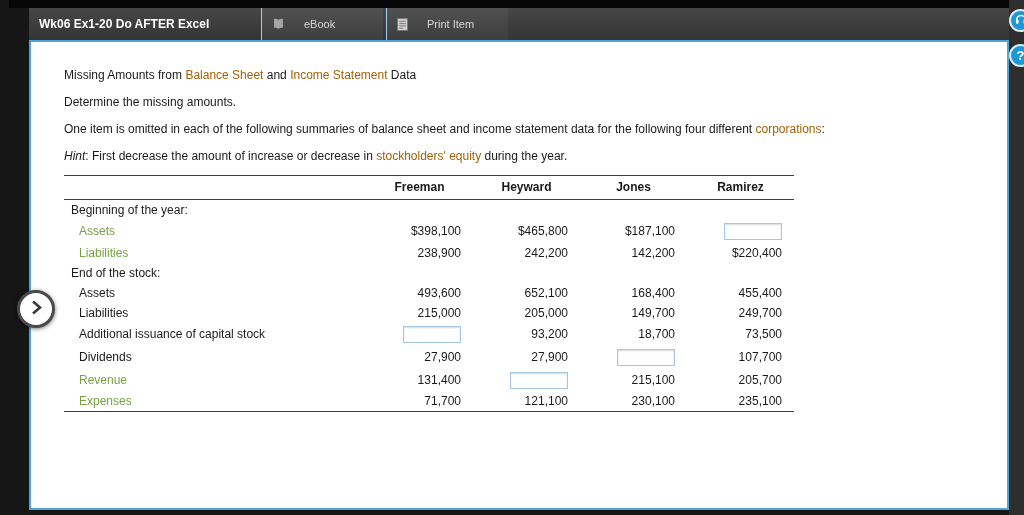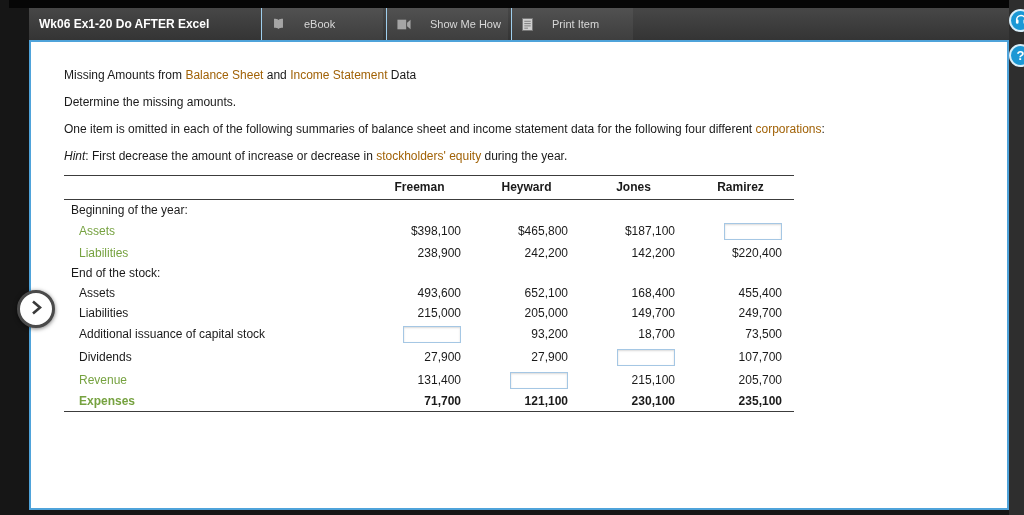--- a/index.html
+++ b/index.html
@@ -50,21 +50,21 @@
     background: #ffffff; border: 2px solid #4fa3da;
   }
   .content { padding: 25px 0 0 33px; font-size: 12px; color: #1a1a1a; }
   p.line { margin: 0 0 11px 0; line-height: 16px; }
   .green { color: #a16207; text-decoration: none; cursor: pointer; }
   .italic { font-style: italic; }
 
   
   table.amounts { border-collapse: collapse; margin-top: 7px; width: 730px; table-layout: fixed; }
   .amounts thead tr { border-top: 1px solid #3c3c3c; border-bottom: 1px solid #3c3c3c; }
-  .amounts tbody tr.last { border-bottom: 1px solid #3c3c3c; font-weight: bold; }
+  .amounts tbody tr.last { border-bottom: 1px solid #3c3c3c; }
   .amounts th { font-weight: bold; font-size: 12px; padding: 4px 0 5px 0; }
   .amounts th.lbl { width: 302px; }
   .amounts th.col { width: 107px; text-align: center; }
   .amounts td { height: 20px; font-size: 12px; vertical-align: middle; }
   .row-label { padding-left: 15px; white-space: nowrap; }
   .row-label.section { padding-left: 7px; }
   .row-label.green { color: #76a240; cursor: pointer; }
   .cell { text-align: right; padding-right: 12px; white-space: nowrap; }
   .cell-input {
     width: 58px; height: 17px; border: 1px solid #a5c7e4; background: #fff;
@@ -93,29 +93,20 @@
       <div class="tab">
         <span class="tab-icon">
           <svg width="13" height="12" viewBox="0 0 16 14">
               <path d="M8 2C6.8 1 4.8.6 2.5.6v11c2.3 0 4.3.4 5.5 1.4 1.2-1 3.2-1.4 5.5-1.4V.6C11.2.6 9.2 1 8 2z" fill="#a5a5a5"></path>
             </svg>
         </span>
         <span>eBook</span>
       </div>
       <div class="tab">
         <span class="tab-icon">
-          <svg width="14" height="11" viewBox="0 0 16 12">
-              <rect x="0.5" y="0.5" width="10" height="11" fill="#a5a5a5"></rect>
-              <path d="M11.5 4l4-3.5v11L11.5 8z" fill="#a5a5a5"></path>
-            </svg>
-        </span>
-        <span>Show Me How</span>
-      </div>
-      <div class="tab">
-        <span class="tab-icon">
           <svg width="11" height="13" viewBox="0 0 12 14">
               <rect x="0.5" y="0.5" width="11" height="13" fill="#cfcfcf" stroke="#777"></rect>
               <path d="M2.5 3.5h7M2.5 6h7M2.5 8.5h7M2.5 11h4" stroke="#777" stroke-width="1" fill="none"></path>
             </svg>
         </span>
         <span>Print Item</span>
       </div>
     </div>
   </div>
 

